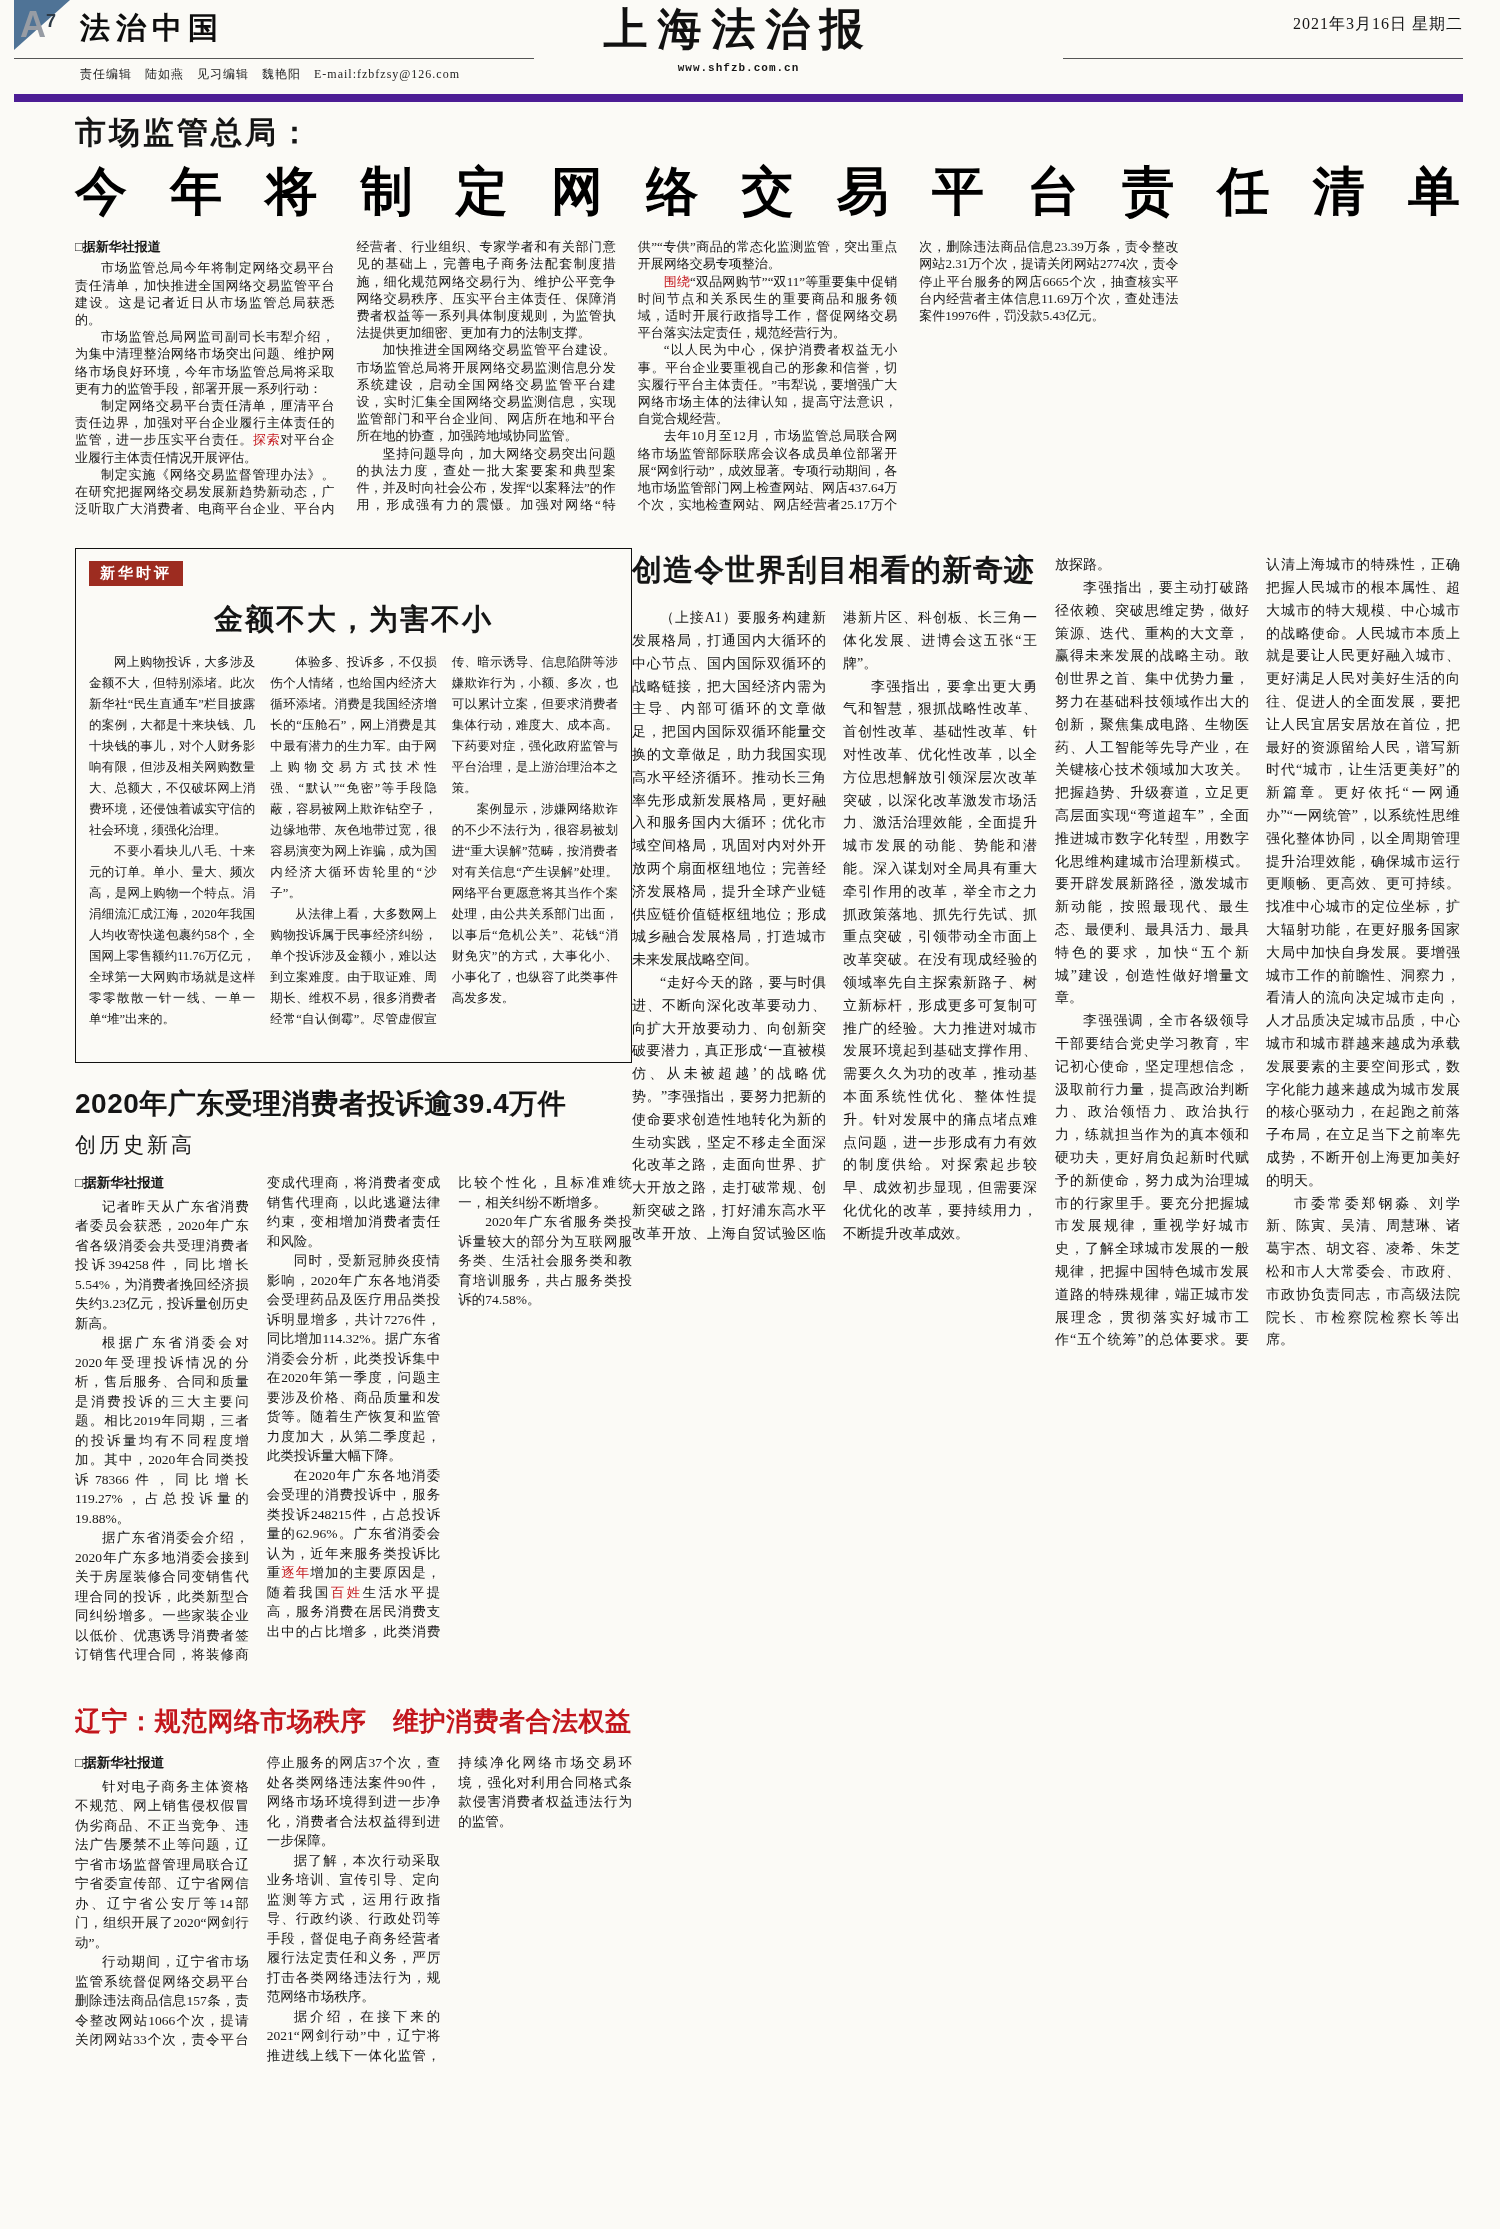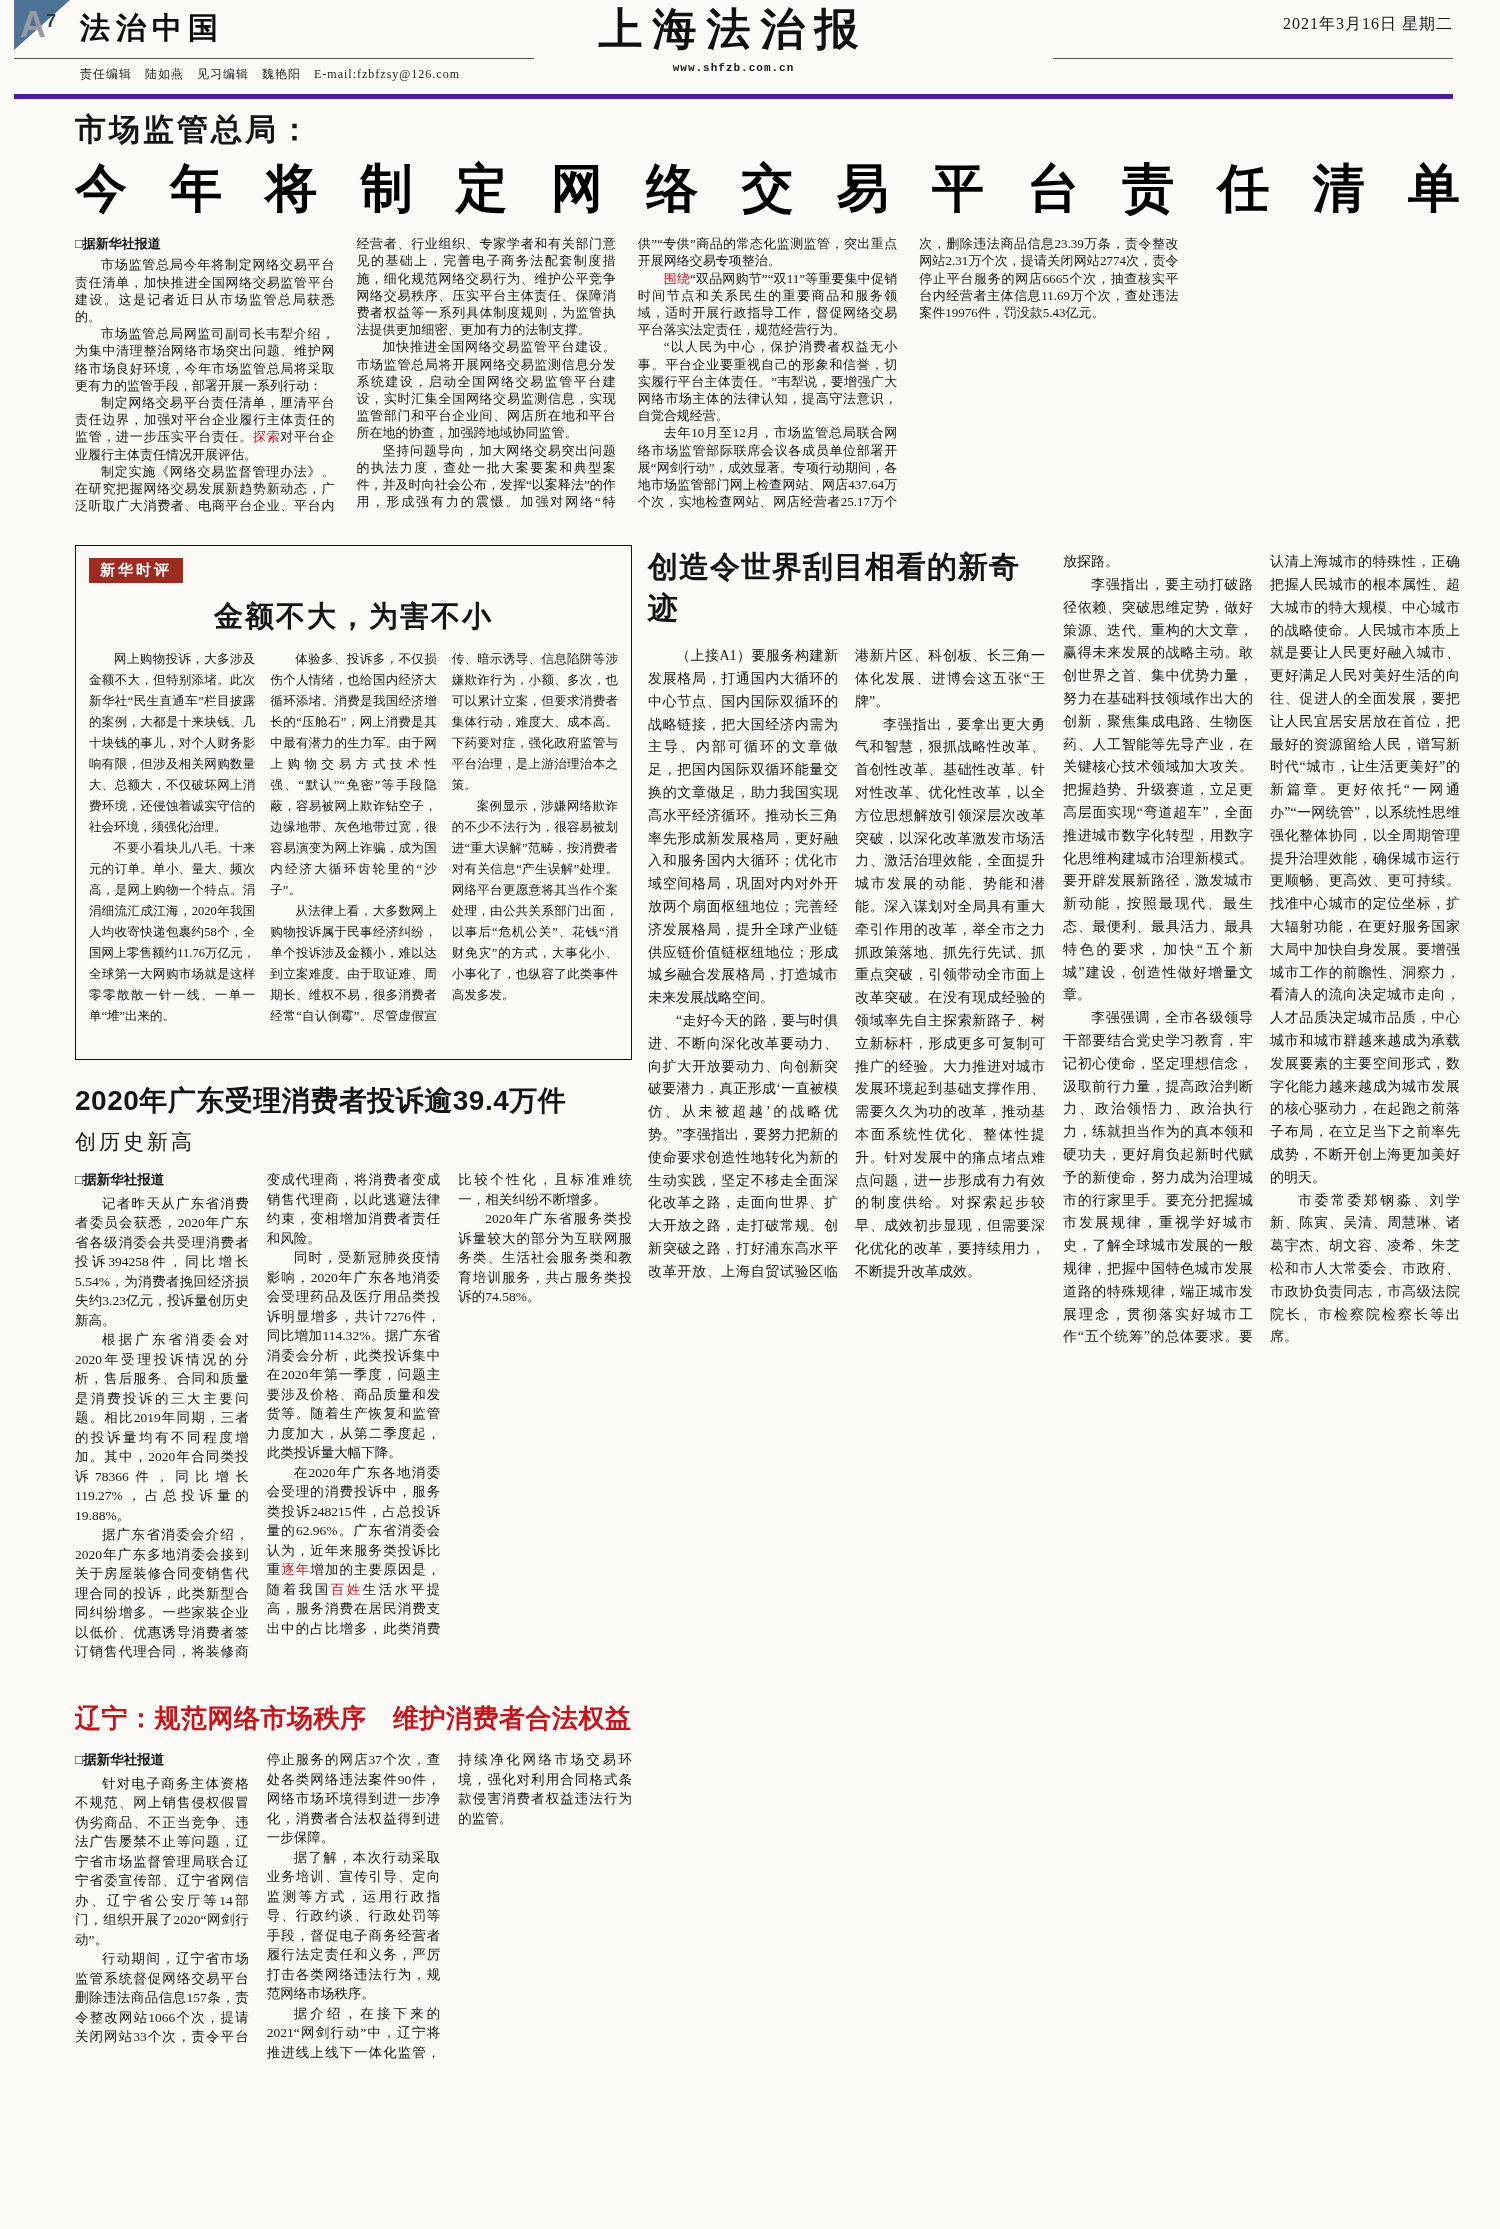--- a/index.html
+++ b/index.html
@@ -5,21 +5,21 @@
   html,body { margin:0; padding:0; }
   body {
     width:1500px; height:2229px;
     background:#fbfaf6;
     font-family:"Liberation Serif","DejaVu Serif",serif;
     color:#151515;
   }
   .page { position:relative; width:1500px; height:2229px; overflow:hidden; }
 
   
-  .header { position:relative; height:94px; margin:0 47px 0 14px; border-bottom:5px solid #4c1d95; }
+  .header { position:relative; height:94px; margin:0 37px 0 14px; border-bottom:8px solid #4c1d95; }
   .corner { position:absolute; left:0; top:4; width:56px; height:50px; }
   .corner::before { content:""; position:absolute; inset:0; background:var(--logo-blue,#4f7396); clip-path:polygon(0 0,100% 0,0 100%); }
   .corner-a { position:relative; font-family:"Liberation Sans","DejaVu Sans",sans-serif; font-weight:900; font-size:36px; color:#979ca4; line-height:50px; padding-left:6px; }
   .corner-n { position:relative; font-family:"Liberation Sans","DejaVu Sans",sans-serif; font-weight:700; font-size:18px; color:#2d3a46; top:-10px; }
   .section-name { position:absolute; left:66px; top:8px; font-family:"Liberation Sans","DejaVu Sans",sans-serif; font-weight:900; font-size:30px; letter-spacing:6px; color:#0d0d0d; }
   .masthead { position:absolute; left:0; right:0; top:0; text-align:center; }
   .masthead-title { font-weight:700; font-size:44px; letter-spacing:10px; color:#111; }
   .masthead-site { font-family:Liberation Mono, monospace; font-weight:700; font-size:11px; margin-top:3px; letter-spacing:1px; }
   .pub-date { position:absolute; right:0; top:14px; font-size:16px; letter-spacing:1px; }
   .editors { position:absolute; left:66px; top:66px; font-size:12px; color:#222; letter-spacing:1px; }
@@ -37,21 +37,21 @@
   .kicker { font-family:"Liberation Sans","DejaVu Sans",sans-serif; font-weight:900; font-size:31px; letter-spacing:3px; margin-top:4px; }
   .main-headline {
     font-family:"Liberation Sans","DejaVu Sans",sans-serif; font-weight:900;
     font-size:52px; line-height:1.12; margin:8px 0 18px;
     text-align:justify; text-align-last:justify; text-justify:inter-character;
     color:#000;
   }
   .main-body { column-count:5; column-gap:22px; column-fill:auto; height:292px; overflow:hidden; font-size:13px; line-height:17.2px; text-align:justify; }
 
   
-  .lower { display:flex; gap:16px; margin-top:18px; }
+  .lower { display:flex; margin-top:18px; }
   .left-col { width:557px; flex:none; }
   .right-col { flex:1; min-width:0; }
 
   
   .box { border:1.5px solid #111; padding:12px 13px 12px; background:#fbfaf6; }
   .tag { display:inline-block; background:var(--tag-red,#9d2c20); color:#fff; font-family:"Liberation Sans","DejaVu Sans",sans-serif; font-size:15px; font-weight:700; padding:3px 11px; letter-spacing:3px; }
   .box-headline { text-align:center; font-family:"Liberation Sans","DejaVu Sans",sans-serif; font-weight:900; font-size:29px; letter-spacing:2px; margin:14px 0 12px; }
   .box-body { column-count:3; column-gap:15px; column-fill:auto; height:398px; overflow:hidden; font-size:12.5px; line-height:21px; text-align:justify; }
 
   

